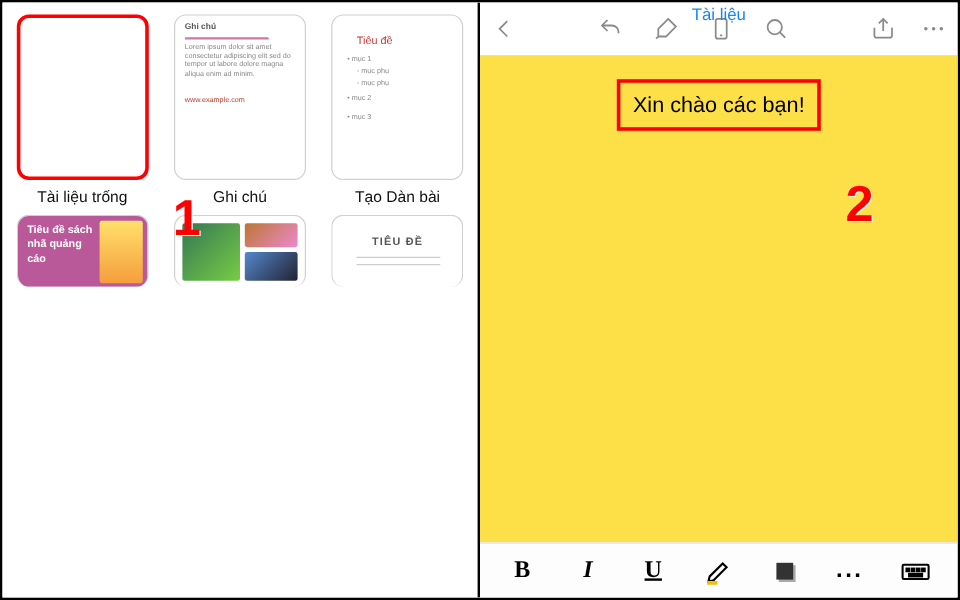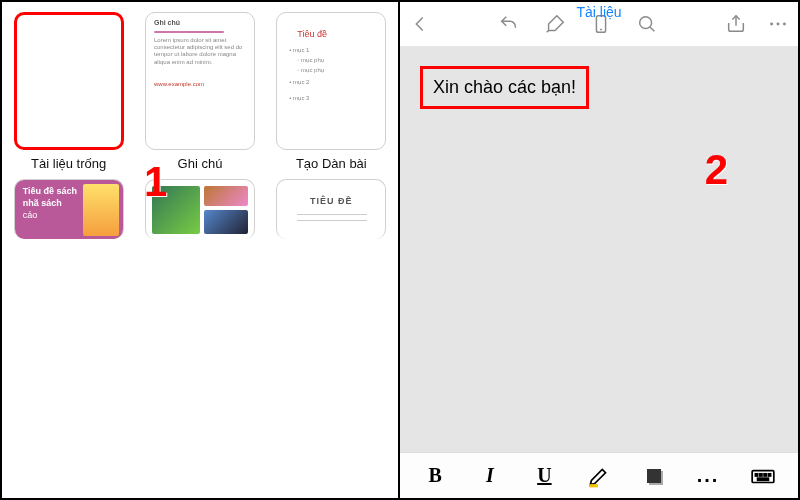--- a/index.html
+++ b/index.html
@@ -76,22 +76,23 @@
   .hd-right  { display:flex; align-items:center; gap:18px;}
   .icn { width:24px; height:24px; display:flex; align-items:center; justify-content:center; color:#8a8a8a; cursor:pointer;}
   .icn svg { width:22px; height:22px; stroke:#8a8a8a; fill:none; stroke-width:1.6;}
   .doc-title-crumb {
     position:absolute; top:2px; left:50%; transform:translateX(-50%);
     font-size:14px; color:#1386ff;
   }
   .editor-body {
     position:relative;
     height: calc(100% - 44px - 46px);
-    background:#e5e5e5;
+    background:#fde047;
     padding:20px;
+    text-align:center;
   }
   .typed-box {
     border:3px solid #ff0000;
     display:inline-block;
     padding:8px 10px;
     font-size:18px;
     color:#000;
   }
   
   .fmt-bar {
@@ -149,22 +150,22 @@
           <span class="txt-mini" style="left:12px;top:82px;">• mục 3</span>
         </div>
         <div class="tpl-label">Tạo Dàn bài</div>
       </div>
 
 
       <div class="tpl row3">
         <div class="thumb">
           <span class="blk" style="left:0;top:0;width:100%;height:100%;background:#b9599a;"></span>
           <span class="txt-mini" style="left:8px;top:6px;color:#fff;font-size:9px;font-weight:bold;">Tiêu đề sách</span>
-          <span class="txt-mini" style="left:8px;top:18px;color:#fff;font-size:9px;font-weight:bold;">nhã sách</span>
-          <span class="txt-mini" style="left:8px;top:30px;color:#fff;font-size:9px;font-weight:normal;">cáo</span>
+          <span class="txt-mini" style="left:8px;top:18px;color:#fff;font-size:9px;font-weight:bold;">nhã quảng</span>
+          <span class="txt-mini" style="left:8px;top:30px;color:#fff;font-size:9px;font-weight:bold;">cáo</span>
           <span class="blk" style="right:4px;top:4px;width:36px;height:52px;background:linear-gradient(180deg,#ffe06b,#f59e3d);border-radius:2px;"></span>
         </div>
 
       </div>
 
       <div class="tpl row3">
         <div class="thumb">
           <span class="blk" style="left:6px;top:6px;width:48px;height:48px;background:linear-gradient(135deg,#375,#7c4);border-radius:2px;"></span>
           <span class="blk" style="left:58px;top:6px;width:44px;height:20px;background:linear-gradient(135deg,#b73,#e8c);border-radius:2px;"></span>
           <span class="blk" style="left:58px;top:30px;width:44px;height:24px;background:linear-gradient(135deg,#58c,#223);border-radius:2px;"></span>

